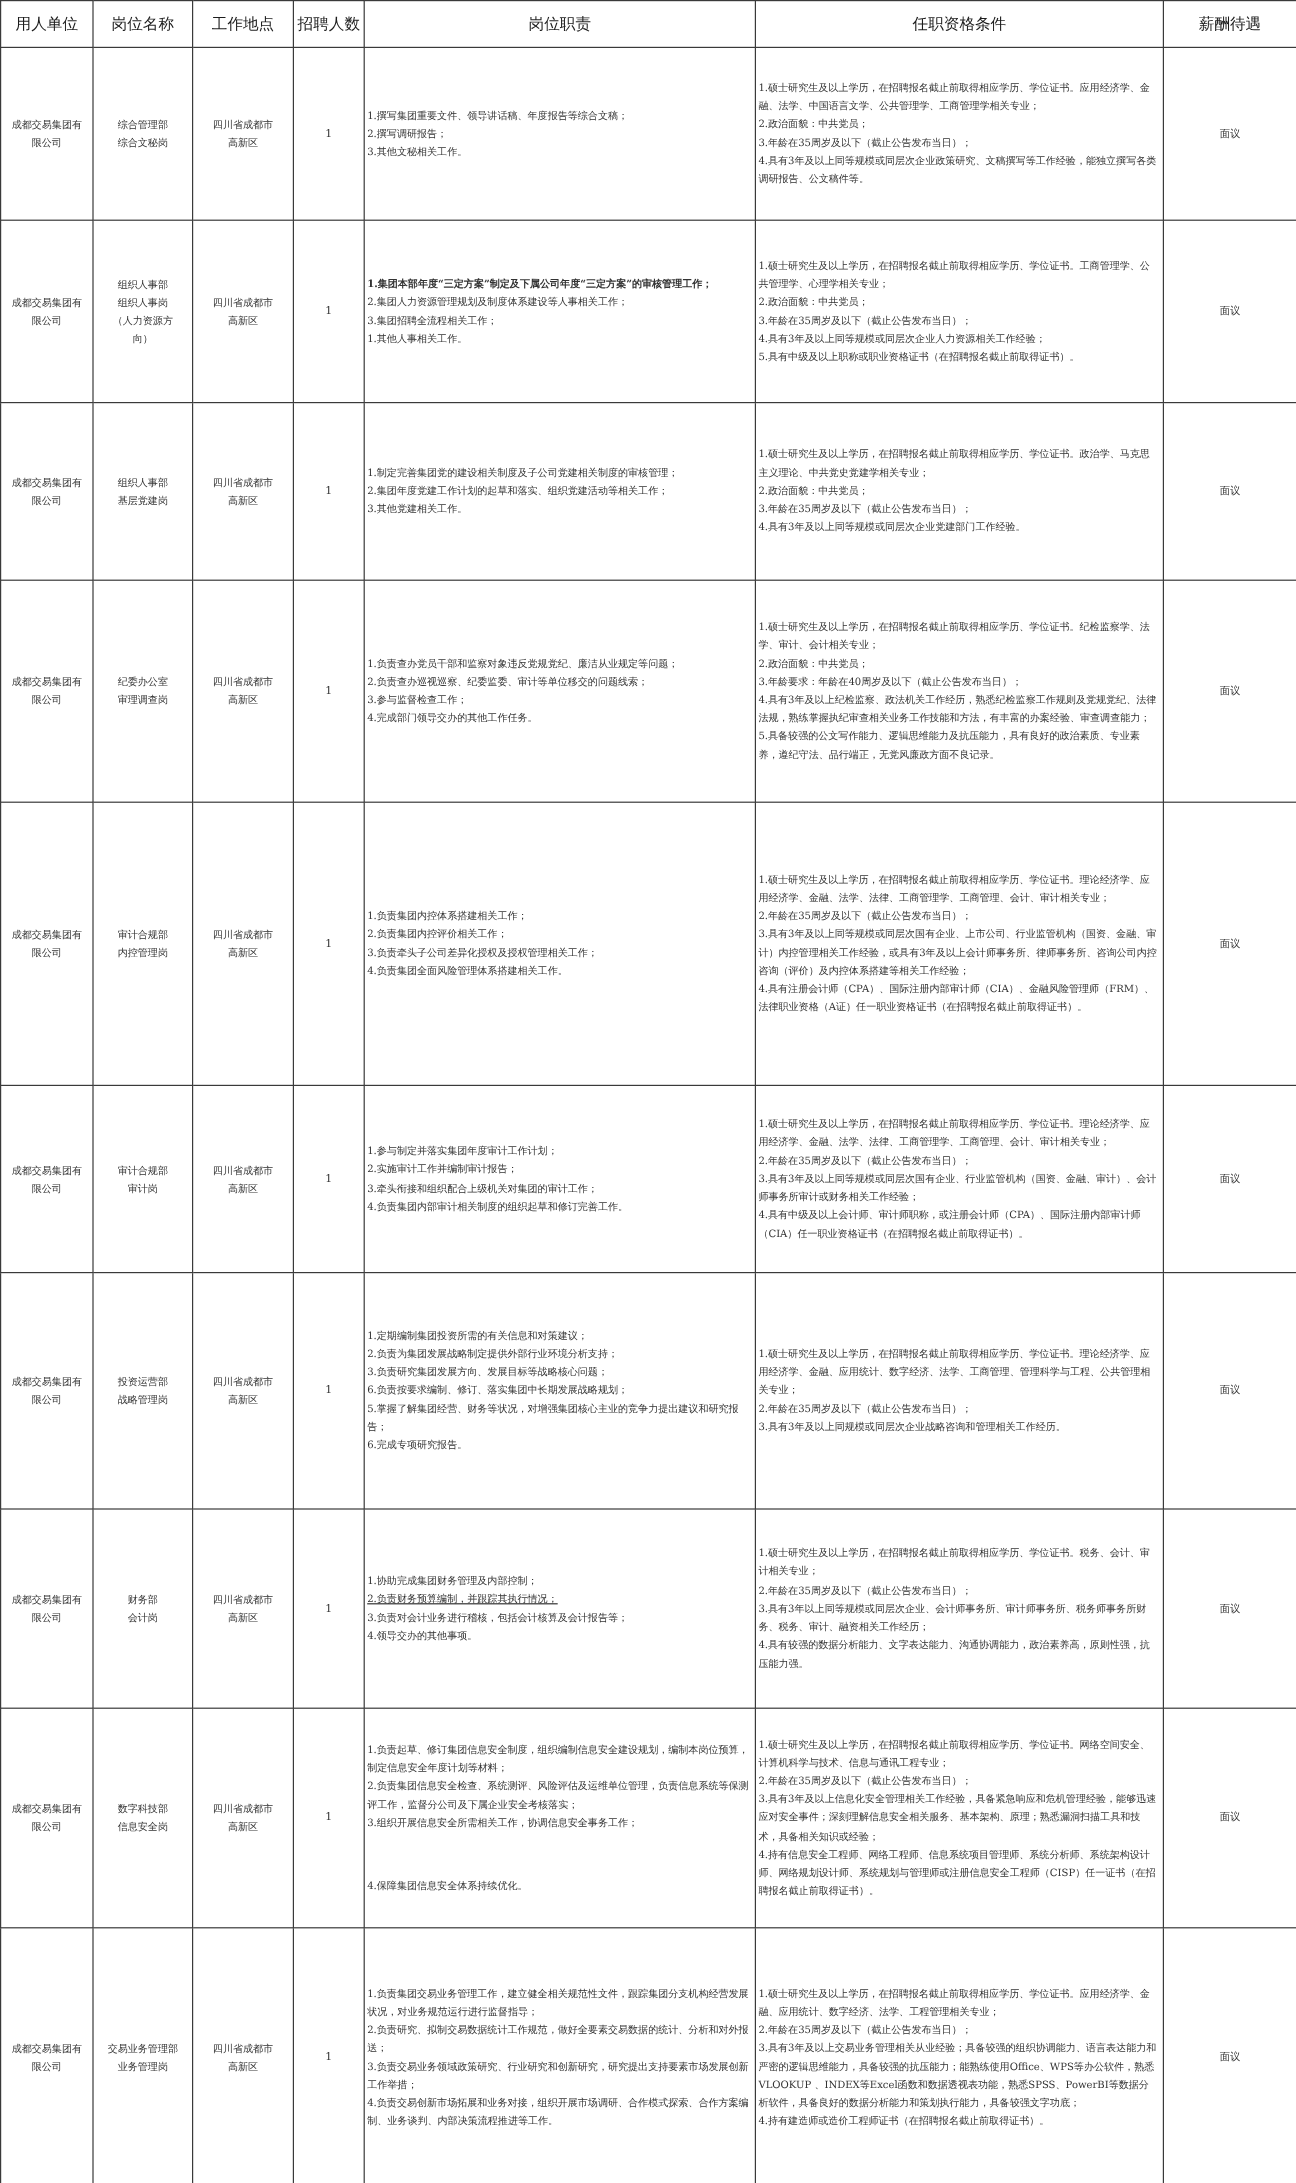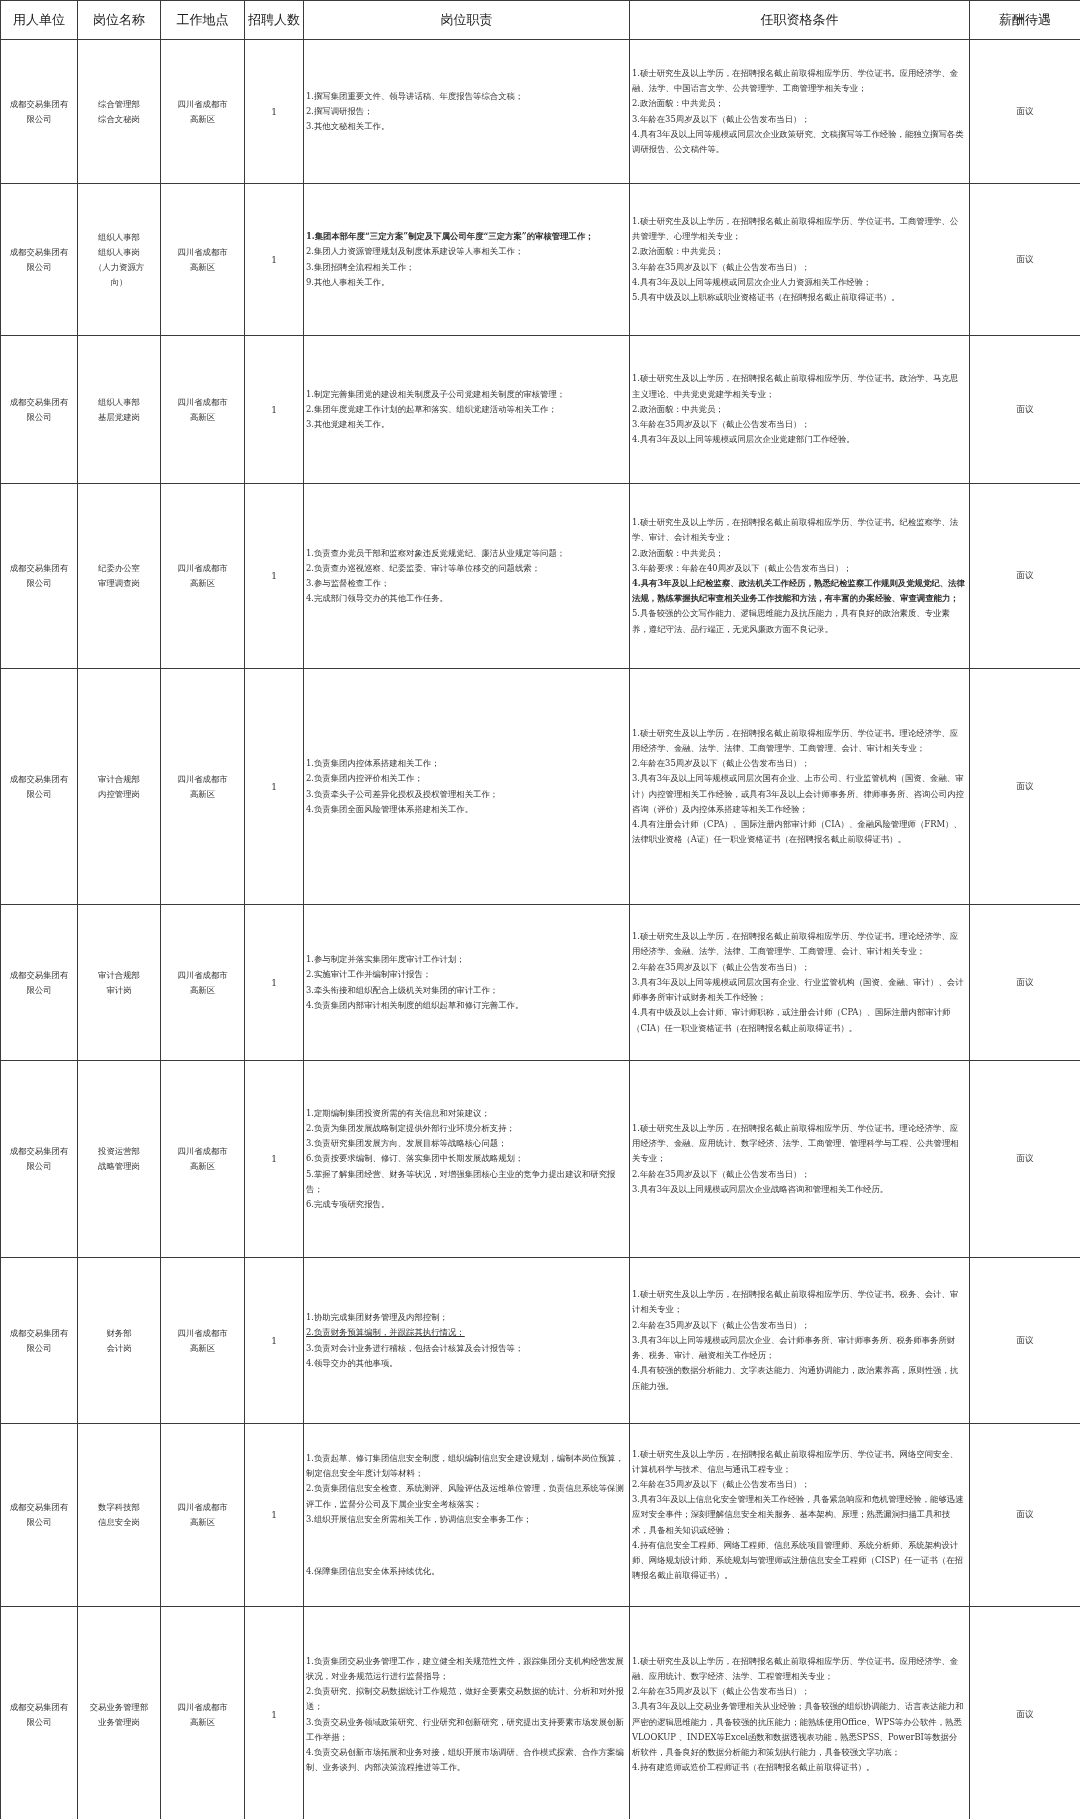--- a/index.html
+++ b/index.html
@@ -161,21 +161,21 @@
             <span class="line" style="display: block;">四川省成都市</span>
             <span class="line" style="display: block;">高新区</span>
           </div>
         </td>
     <td class="num"><span>1</span></td>
     <td class="txt">
           <div class="inner">
             <span class="line" style="display: block; font-weight: bold;">1.集团本部年度“三定方案”制定及下属公司年度“三定方案”的审核管理工作；</span>
             <span class="line" style="display: block;">2.集团人力资源管理规划及制度体系建设等人事相关工作；</span>
             <span class="line" style="display: block;">3.集团招聘全流程相关工作；</span>
-            <span class="line" style="display: block;">9.其他人事相关工作。</span>
+            <span class="line" style="display: block;">1.其他人事相关工作。</span>
           </div>
         </td>
     <td class="txt">
           <div class="inner">
             <span class="line" style="display: block;">1.硕士研究生及以上学历，在招聘报名截止前取得相应学历、学位证书。工商管理学、公共管理学、心理学相关专业；</span>
             <span class="line" style="display: block;">2.政治面貌：中共党员；</span>
             <span class="line" style="display: block;">3.年龄在35周岁及以下（截止公告发布当日）；</span>
             <span class="line" style="display: block;">4.具有3年及以上同等规模或同层次企业人力资源相关工作经验；</span>
             <span class="line" style="display: block;">5.具有中级及以上职称或职业资格证书（在招聘报名截止前取得证书）。</span>
           </div>
@@ -247,21 +247,21 @@
             <span class="line" style="display: block;">2.负责查办巡视巡察、纪委监委、审计等单位移交的问题线索；</span>
             <span class="line" style="display: block;">3.参与监督检查工作；</span>
             <span class="line" style="display: block;">4.完成部门领导交办的其他工作任务。</span>
           </div>
         </td>
     <td class="txt">
           <div class="inner">
             <span class="line" style="display: block;">1.硕士研究生及以上学历，在招聘报名截止前取得相应学历、学位证书。纪检监察学、法学、审计、会计相关专业；</span>
             <span class="line" style="display: block;">2.政治面貌：中共党员；</span>
             <span class="line" style="display: block;">3.年龄要求：年龄在40周岁及以下（截止公告发布当日）；</span>
-            <span class="line" style="display: block; font-weight: bold;">4.具有3年及以上纪检监察、政法机关工作经历，熟悉纪检监察工作规则及党规党纪、法律法规，熟练掌握执纪审查相关业务工作技能和方法，有丰富的办案经验、审查调查能力；</span>
+            <span class="line" style="display: block;">4.具有3年及以上纪检监察、政法机关工作经历，熟悉纪检监察工作规则及党规党纪、法律法规，熟练掌握执纪审查相关业务工作技能和方法，有丰富的办案经验、审查调查能力；</span>
             <span class="line" style="display: block;">5.具备较强的公文写作能力、逻辑思维能力及抗压能力，具有良好的政治素质、专业素养，遵纪守法、品行端正，无党风廉政方面不良记录。</span>
           </div>
         </td>
     <td class="salary"><span>面议</span></td>
   </tr>
 
   <tr class="r4">
     <td class="c">
           <div class="inner">
             <span class="line" style="display: block;">成都交易集团有</span>

